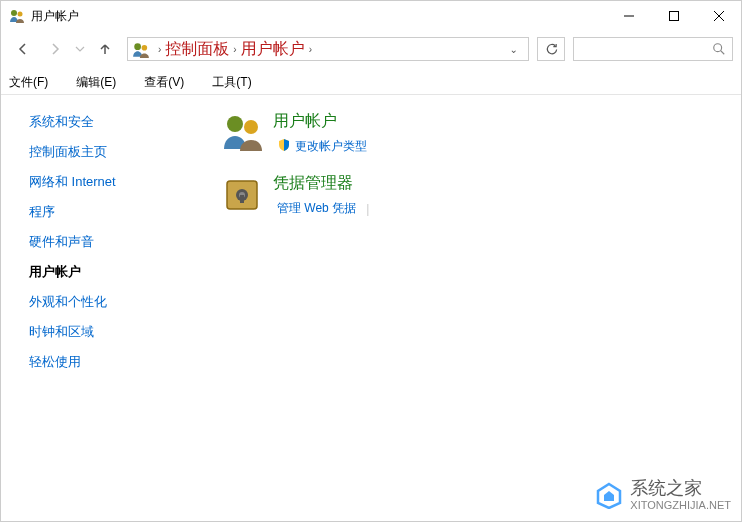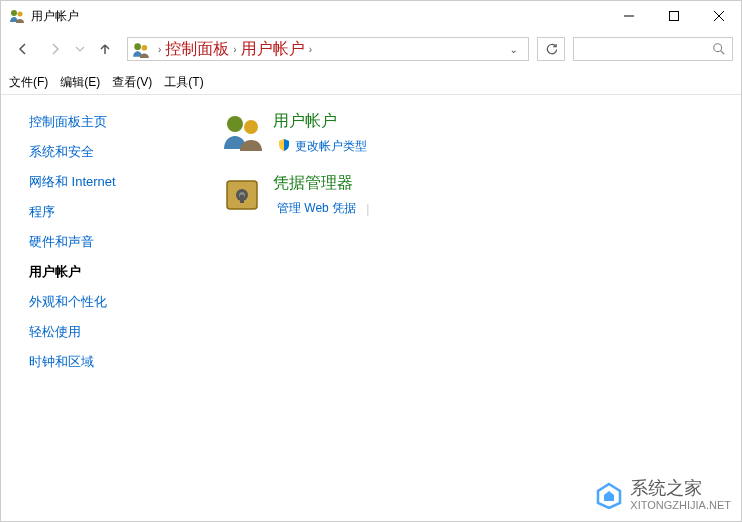--- a/index.html
+++ b/index.html
@@ -16,21 +16,21 @@
 .navbtn { width: 28px; height: 28px; display: flex; align-items: center; justify-content: center; color: #999; }
 .breadcrumb-box { flex: 1; height: 24px; border: 1px solid #ccc; display: flex; align-items: center; padding: 0 4px; margin: 0 4px; }
 .breadcrumb-box .bc-icon { width: 18px; height: 16px; margin-right: 4px; }
 .bc-text { font-size: 16px; color: #b91c1c; }
 .bc-arrow { font-size: 10px; color: #555; margin: 0 4px; }
 .bc-dropdown { margin-left: auto; color: #555; font-size: 10px; padding: 0 6px; }
 .refresh-box { width: 28px; height: 24px; border: 1px solid #ccc; display: flex; align-items: center; justify-content: center; }
 .search-box { width: 160px; height: 24px; border: 1px solid #ccc; margin-left: 4px; display: flex; align-items: center; justify-content: flex-end; padding: 0 6px; }
 .search-box svg { width: 14px; height: 14px; color: #888; }
 
-.menubar { height: 24px; display: flex; align-items: center; padding: 0 8px; gap: 12px; border-bottom: 1px solid #e5e5e5; margin-top: 4px; }
+.menubar { height: 24px; display: flex; align-items: center; padding: 0 8px; gap: 28px; border-bottom: 1px solid #e5e5e5; margin-top: 4px; }
 .menu-item { font-size: 12px; color: #000; }
 
 .body-area { display: flex; height: calc(100% - 94px); }
 .sidebar { width: 190px; padding: 18px 0 0 28px; }
 .side-link { font-size: 13px; color: #0066cc; margin-bottom: 12px; display: block; cursor: pointer; }
 .side-link.active { color: #000; font-weight: bold; }
 
 .content { flex: 1; padding: 16px 0 0 30px; }
 .category { display: flex; margin-bottom: 16px; }
 .cat-icon { width: 42px; height: 42px; margin-right: 10px; flex-shrink: 0; }
@@ -132,29 +132,29 @@
 
 <div class="menubar">
   <span class="menu-item">文件(F)</span>
   <span class="menu-item">编辑(E)</span>
   <span class="menu-item">查看(V)</span>
   <span class="menu-item">工具(T)</span>
 </div>
 
 <div class="body-area">
   <div class="sidebar">
+    <span class="side-link">系统和安全</span>
     <span class="side-link">控制面板主页</span>
-    <span class="side-link">系统和安全</span>
     <span class="side-link">网络和 Internet</span>
     <span class="side-link">程序</span>
     <span class="side-link">硬件和声音</span>
     <span class="side-link active">用户帐户</span>
     <span class="side-link">外观和个性化</span>
+    <span class="side-link">时钟和区域</span>
     <span class="side-link">轻松使用</span>
-    <span class="side-link">时钟和区域</span>
   </div>
 
   <div class="content">
     <div class="category">
       <span class="cat-icon">
         <svg viewBox="0 0 42 42">
             <circle cx="14" cy="13" r="8" fill="#6b8e23"></circle>
             <path d="M3 38c0-8 5-13 11-13s11 5 11 13" fill="#4682b4"></path>
             <circle cx="30" cy="16" r="7" fill="#daa520"></circle>
             <path d="M19 40c0-7 5-11 11-11s11 4 11 11" fill="#8b7355"></path>

